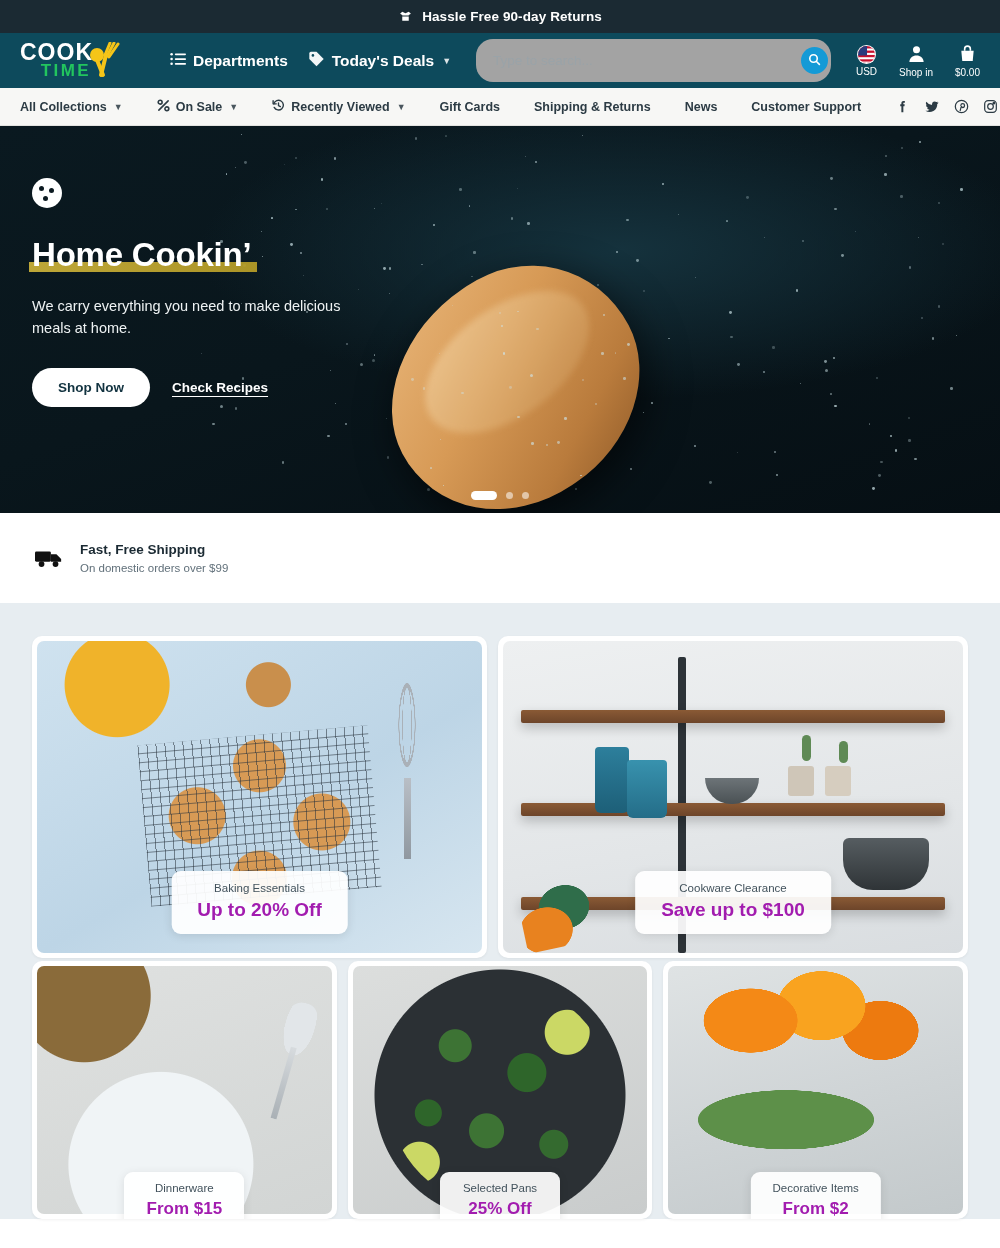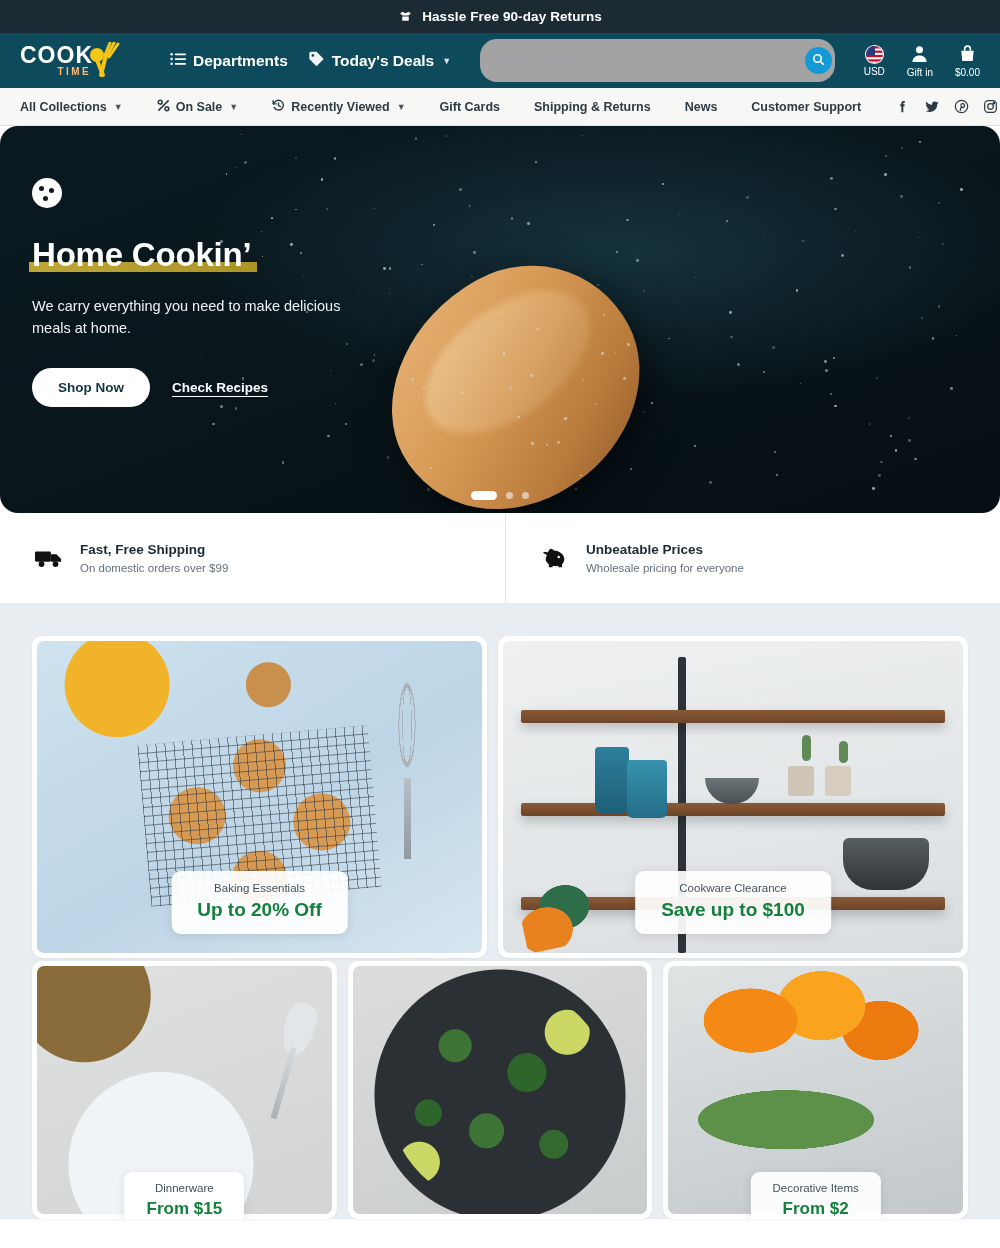--- a/index.html
+++ b/index.html
@@ -18,21 +18,21 @@
   .announce svg { display: block; }
 
   
   .header {
     height: 55px; background: #0d4a5c;
     display: flex; align-items: center; padding: 0 20px; gap: 0;
   }
   .logo { display: flex; align-items: center; width: 128px; flex: none; }
   .logo-text { display: flex; flex-direction: column; align-items: flex-end; line-height: .95; }
   .logo-cook { color: #fff; font-size: 23px; font-weight: bold; letter-spacing: 1px; }
-  .logo-time { color: #fdba74; font-size: 10px; font-weight: bold; letter-spacing: 2.4px; margin-right: 2px; }
+  .logo-time { color: #22c55e; font-size: 17px; font-weight: bold; letter-spacing: 2.4px; margin-right: 2px; }
   .logo-mark { margin-left: -5px; margin-top: 2px; }
 
   .hnav { display: flex; align-items: center; gap: 20px; margin-left: 22px; flex: none; }
   .hnav-item {
     display: flex; align-items: center; gap: 7px; color: #fff;
     font-size: 15.5px; font-weight: bold; cursor: pointer; white-space: nowrap;
   }
   .caret-sm { font-size: 9px; opacity: .85; margin-left: 1px; }
 
   .searchwrap { flex: 1; display: flex; justify-content: center; padding: 0 18px; }
@@ -71,21 +71,20 @@
   }
   .sn-social { margin-left: auto; display: flex; align-items: center; gap: 14px; }
   .sn-social span { cursor: pointer; color: #2c3b44; display: flex; }
 
   
   .hero {
     height: 387px; position: relative; overflow: hidden;
     background:
       radial-gradient(ellipse 60% 55% at 62% 32%, #15323d 0%, rgba(10,24,31,0) 70%),
       linear-gradient(160deg, #0a1920 0%, #09161c 45%, #060f14 100%);
-    border-radius: 18px;
   }
   .speck { position: absolute; background: #cfe6ea; border-radius: 50%; opacity: .55; }
   
   .pancake-fly {
     position: absolute; left: 385px; top: 150px; width: 260px; height: 225px;
     background: linear-gradient(150deg,#e8b578 0%,#d79a56 40%,#b97b3c 75%,#8f5a28 100%);
     border-radius: 50% 48% 46% 52% / 46% 55% 45% 54%;
     transform: rotate(-28deg) skewY(-6deg); box-shadow: 0 14px 40px rgba(0,0,0,.6);
   }
   .pancake-fly::after {
@@ -154,21 +153,21 @@
   .row2 .card { height: 258px; flex: 1; }
 
   .badge {
     position: absolute; left: 50%; transform: translateX(-50%); bottom: 24px;
     background: rgba(255,255,255,.93); border-radius: 9px;
     padding: 11px 26px 13px; text-align: center; min-width: 150px;
     box-shadow: 0 2px 10px rgba(0,0,0,.10);
   }
   .row2 .badge { bottom: -14px; padding: 10px 22px 14px; min-width: 120px; }
   .badge-kicker { font-size: 11.5px; color: #42525c; margin-bottom: 5px; }
-  .badge-main { font-size: 19px; font-weight: bold; color: #15803d; white-space: nowrap; }
+  .badge-main { font-size: 19px; font-weight: bold; color: #a21caf; white-space: nowrap; }
   .row2 .badge-main { font-size: 17px; }
 
   
   .img-cookies {
     background:
       radial-gradient(circle at 18% 14%, #f0b32a 0 52px, rgba(0,0,0,0) 53px),
       radial-gradient(circle at 18% 14%, #fdf6e6 0 30px, rgba(0,0,0,0) 31px),
       radial-gradient(circle at 50% 40%, #d79a55 0 26px, rgba(0,0,0,0) 27px),
       radial-gradient(circle at 36% 56%, #d79a55 0 28px, rgba(0,0,0,0) 29px),
       radial-gradient(circle at 64% 58%, #d79a55 0 28px, rgba(0,0,0,0) 29px),
@@ -339,21 +338,21 @@
       </span>
       <span>USD</span>
     </div>
     <div class="hr-item">
       <span>
         <svg width="19" height="19" viewBox="0 0 20 20" fill="#fff">
           <circle cx="10" cy="6" r="3.7"></circle>
             <path d="M2.5 19c0-4.3 3.4-7 7.5-7s7.5 2.7 7.5 7z"></path>
         </svg>
       </span>
-      <span>Gift in</span>
+      <span>Shop in</span>
     </div>
     <div class="hr-item">
       <span>
         <svg width="19" height="19" viewBox="0 0 20 20" fill="none" stroke="#fff" stroke-width="1.7">
           <path d="M3.5 7h13l-1 11h-11z" fill="#fff" stroke="none"></path>
           <path d="M7 7V5.2a3 3 0 016 0V7"></path>
         </svg>
       </span>
       <span>$0.00</span>
     </div>
@@ -609,32 +608,20 @@
         <path d="M17 7h6l5 5v3h-11z"></path>
         <circle cx="7" cy="17.5" r="3.1"></circle>
           <circle cx="22" cy="17.5" r="3.1"></circle>
       </svg>
     </span>
     <div>
       <div class="f-title">Fast, Free Shipping</div>
       <div class="f-sub">On domestic orders over $99</div>
     </div>
   </div>
-  <div class="feature">
-    <span class="f-icon">
-      <svg width="28" height="24" viewBox="0 0 30 24" fill="#111">
-        <path d="M10 2c1.6 0 3 .8 3.8 2C20 4.3 25 8.4 25 13.2c0 2-.9 3.9-2.4 5.3V22h-4v-1.6a12 12 0 01-6.2 0V22h-4v-3.3C6.2 17.3 5 15.4 5 13.2c0-1.4.5-2.7 1.3-3.8L5 7.6c-1.6 0-2.6-.8-2.6-2h2.9c.6 0 1.1.2 1.5.5l1.5-1.5A4.5 4.5 0 0110 2z"></path>
-        <circle cx="19" cy="11" r="1.3" fill="#fff"></circle>
-      </svg>
-    </span>
-    <div>
-      <div class="f-title">Unbeatable Prices</div>
-      <div class="f-sub">Wholesale pricing for everyone</div>
-    </div>
-  </div>
 </div>
 
 <div class="promos">
 
   <div class="row row1">
     <div class="card">
       <div class="card-img img-cookies">
         <div class="whisk"></div>
       </div>
       <div class="badge">
@@ -671,20 +658,24 @@
       <div class="card-img img-soup">
         <div class="spoon"></div>
       </div>
       <div class="badge">
         <div class="badge-kicker">Dinnerware</div>
         <div class="badge-main">From $15</div>
       </div>
     </div>
     <div class="card">
       <div class="card-img img-rice"></div>
+      <div class="badge">
+        <div class="badge-kicker">Selected Pans</div>
+        <div class="badge-main">25% Off</div>
+      </div>
     </div>
     <div class="card">
       <div class="card-img img-tulips"></div>
       <div class="badge">
         <div class="badge-kicker">Decorative Items</div>
         <div class="badge-main">From $2</div>
       </div>
     </div>
   </div>
 </div>

